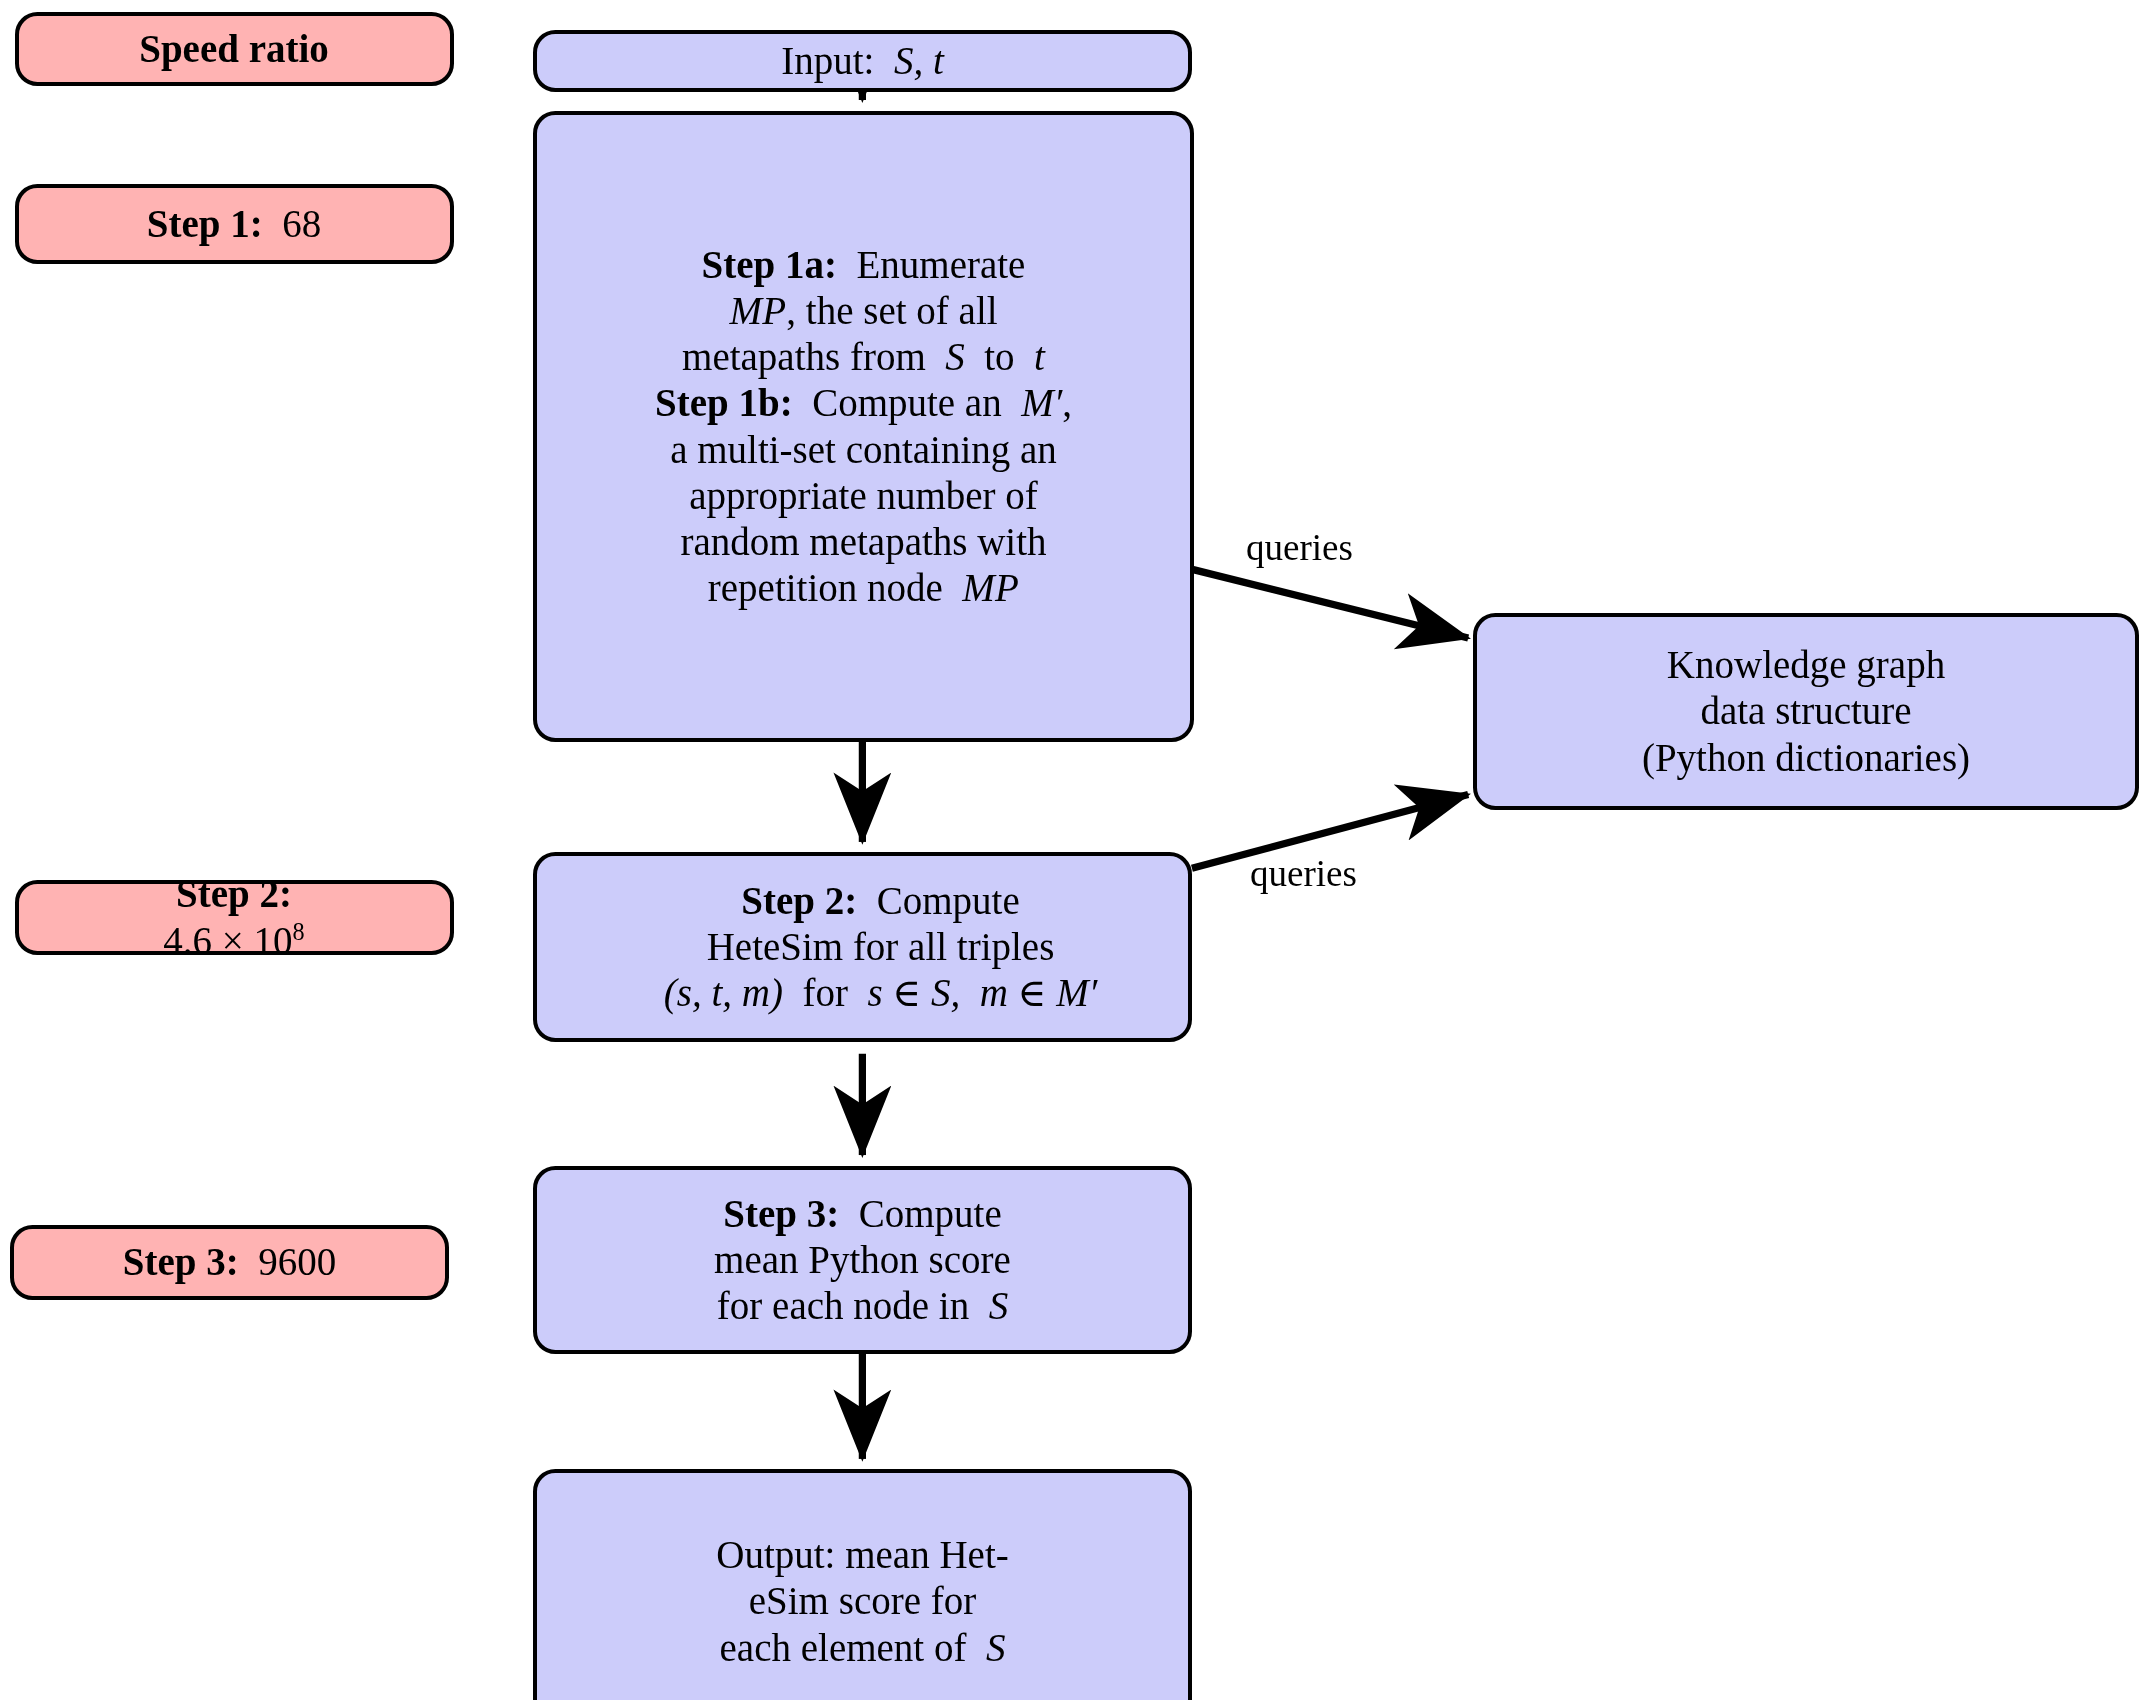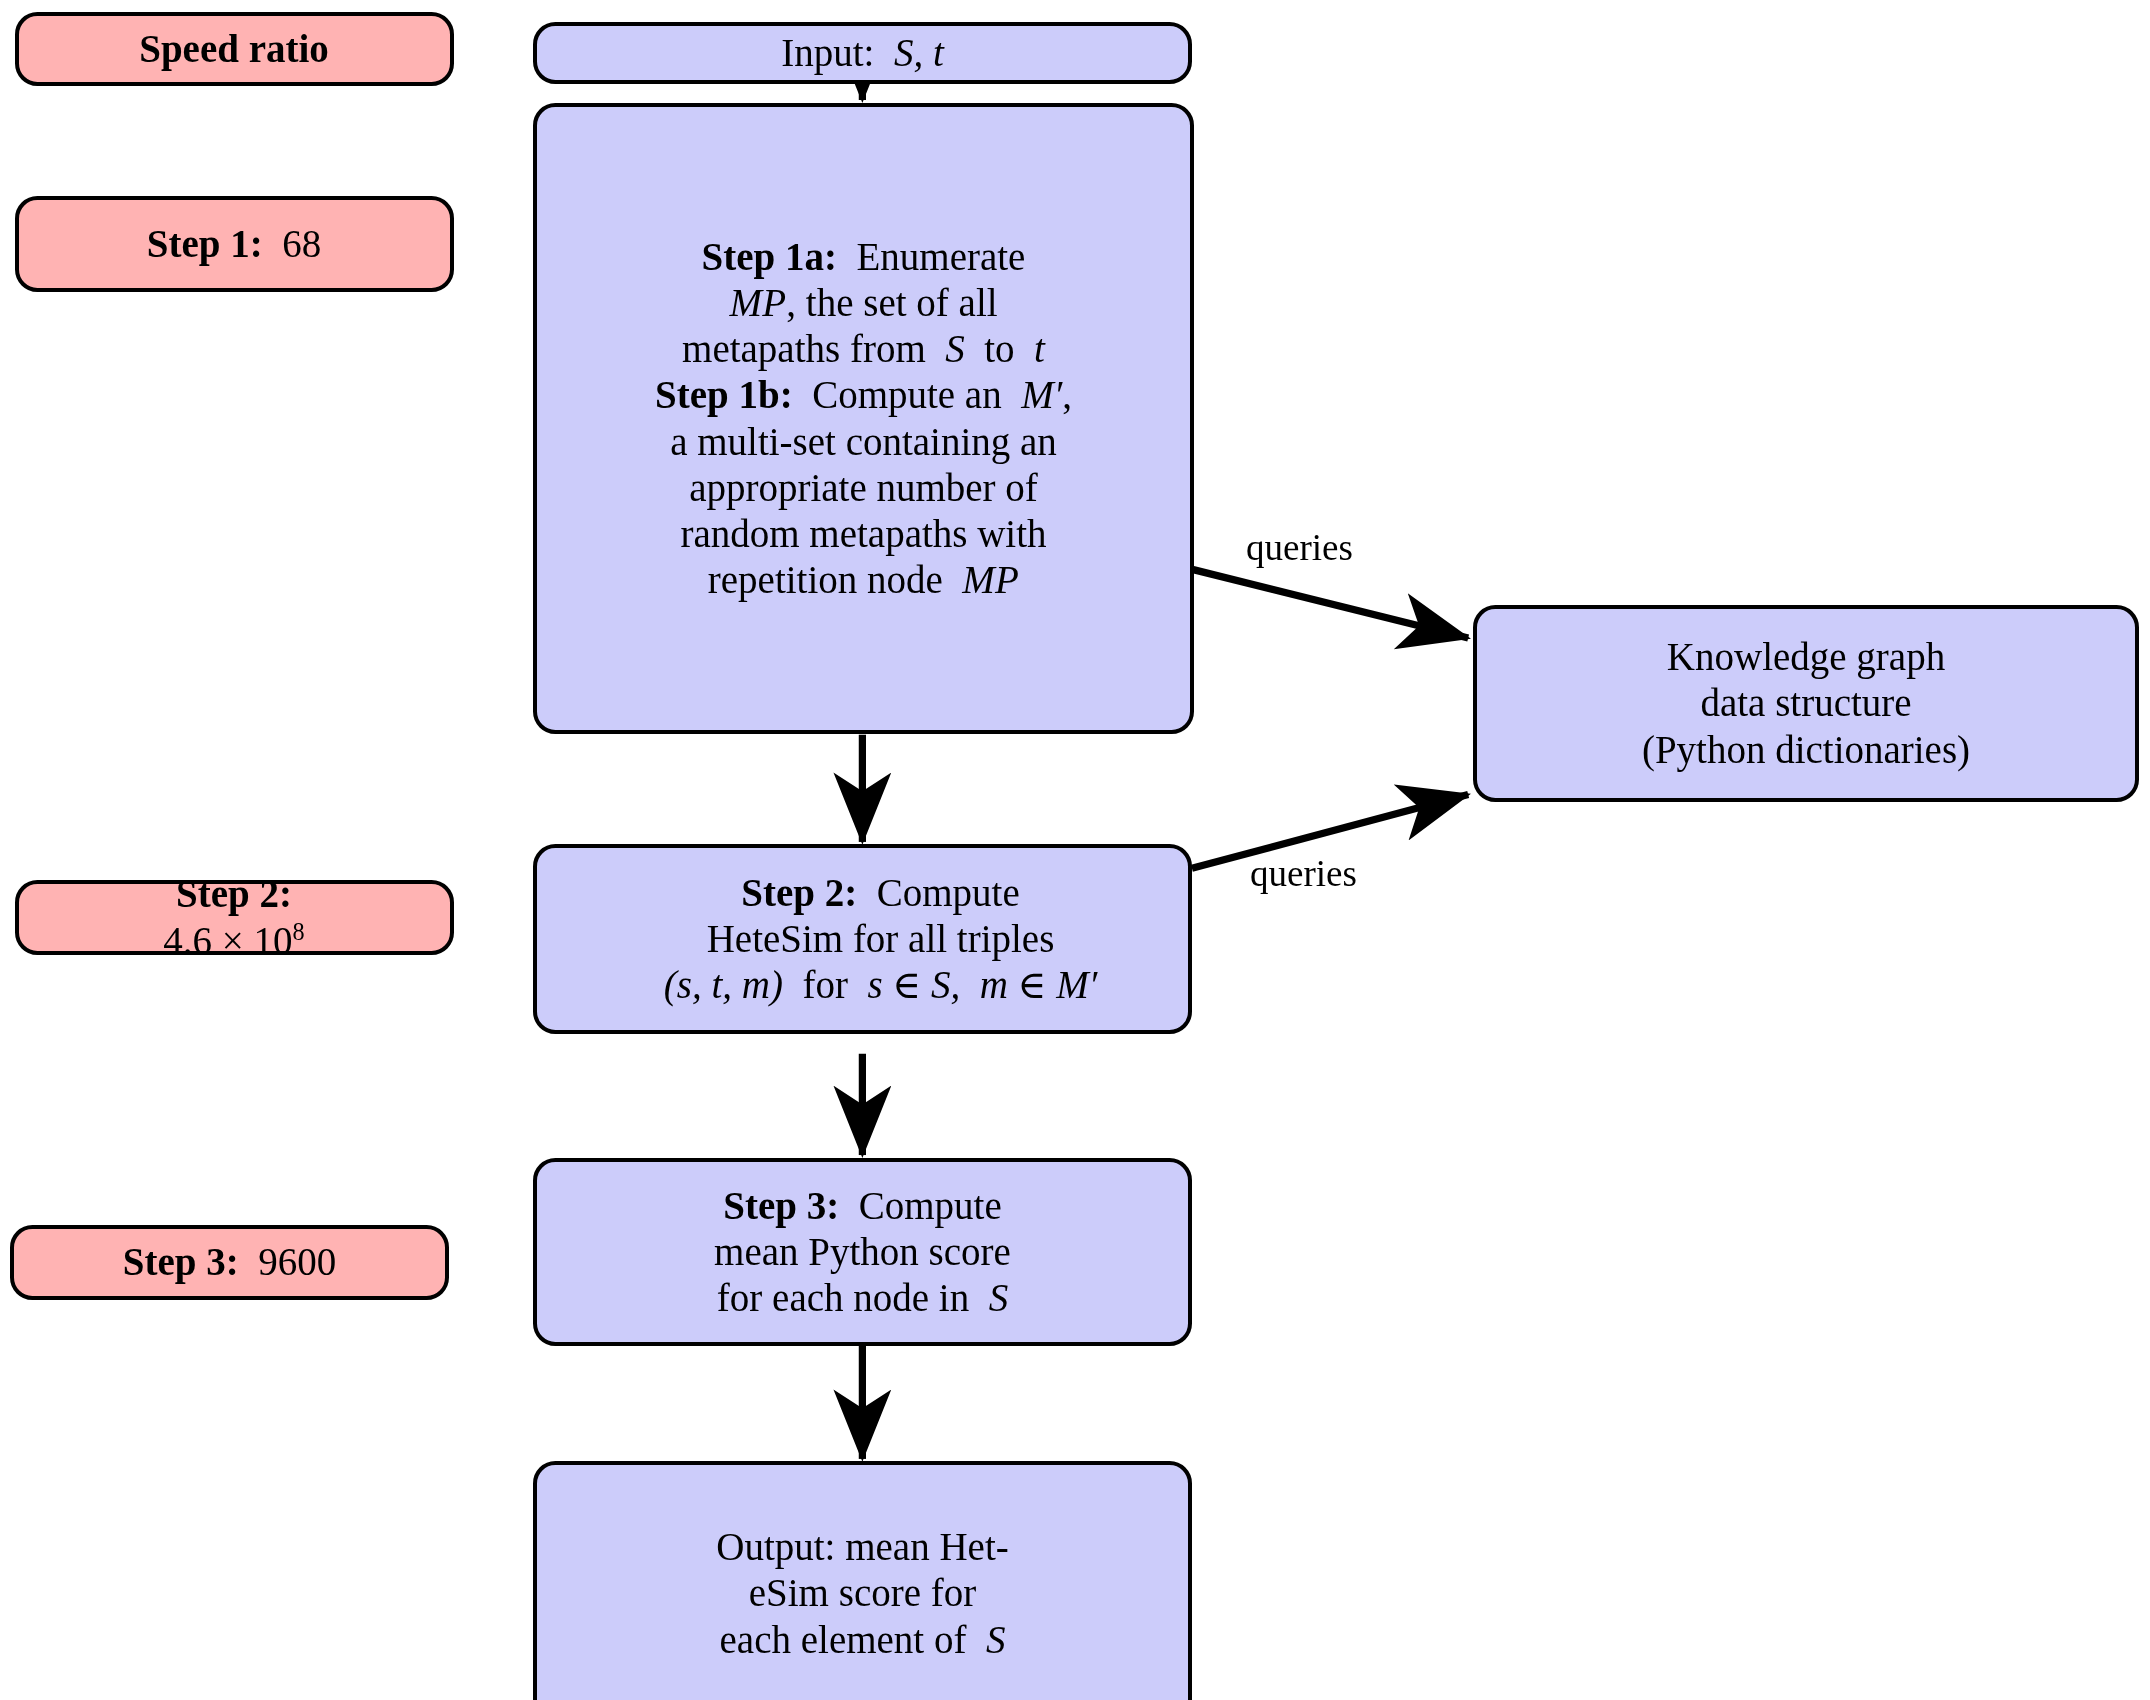--- a/index.html
+++ b/index.html
@@ -30,31 +30,31 @@
     border-radius: 22.4px;
     display: flex;
     align-items: center;
     justify-content: center;
     text-align: center;
     line-height: 1.18;
     z-index: 3;
   }
 
   .node-pink { background: #ffb3b3; }
-  .node-blue { background: #ccccfa; }
+  .node-blue { background: #ccccfa; margin-top: 8px; }
 
   .node .txt {
     width: 100%;
     padding: 0 12px;
     box-sizing: border-box;
   }
 
   
   #speed-ratio-box { left: 14.5px;  top: 12px;   width: 439px; height: 74px; font-size: 39px; font-weight: bold; }
-  #step1-metric-box { left: 14.5px; top: 196px;  width: 439px; height: 96px; font-size: 39px; justify-content: center; }
+  #step1-metric-box { left: 14.5px; top: 184px;  width: 439px; height: 80px; font-size: 39px; justify-content: center; }
   #step2-metric-box { left: 14.5px; top: 880px; width: 439px; height: 75px; font-size: 39px; }
   #step3-metric-box { left: 10px; top: 1225px; width: 439px; height: 75px; font-size: 39px; }
 
   .metric-line { display: block; }
   .b { font-weight: bold; }
 
   
   #input-box  { left: 533px; top: 22px;   width: 659px; height: 62px;  font-size: 39px; }
   #step1-box  { left: 533px; top: 103px;  width: 661px; height: 631px; font-size: 39px; }
   #step2-box  { left: 533px; top: 844px; width: 659px; height: 190px; font-size: 39px; padding-left: 36px; }

